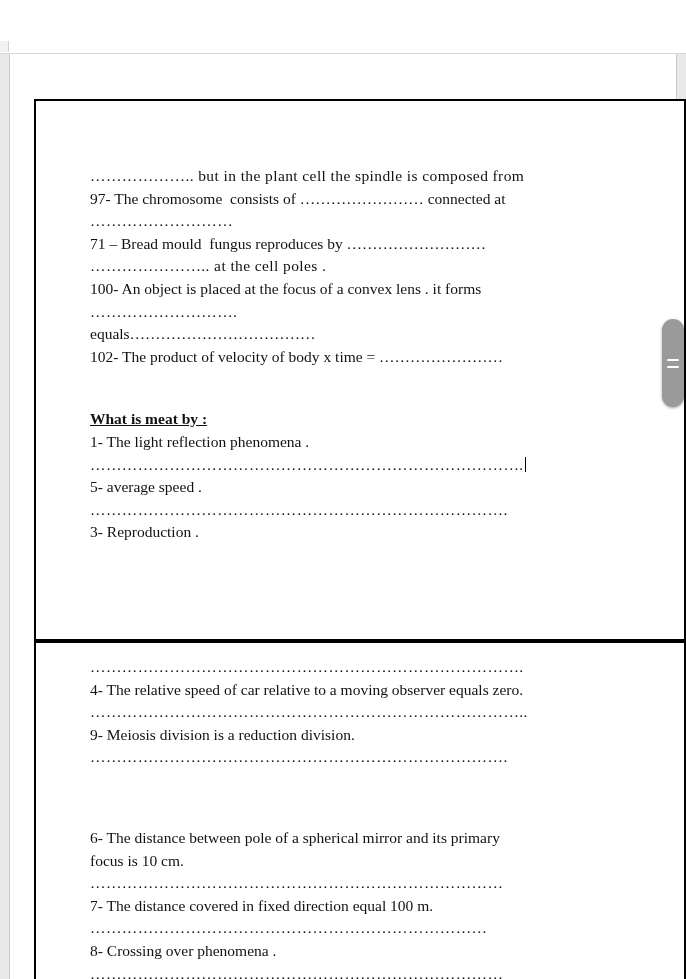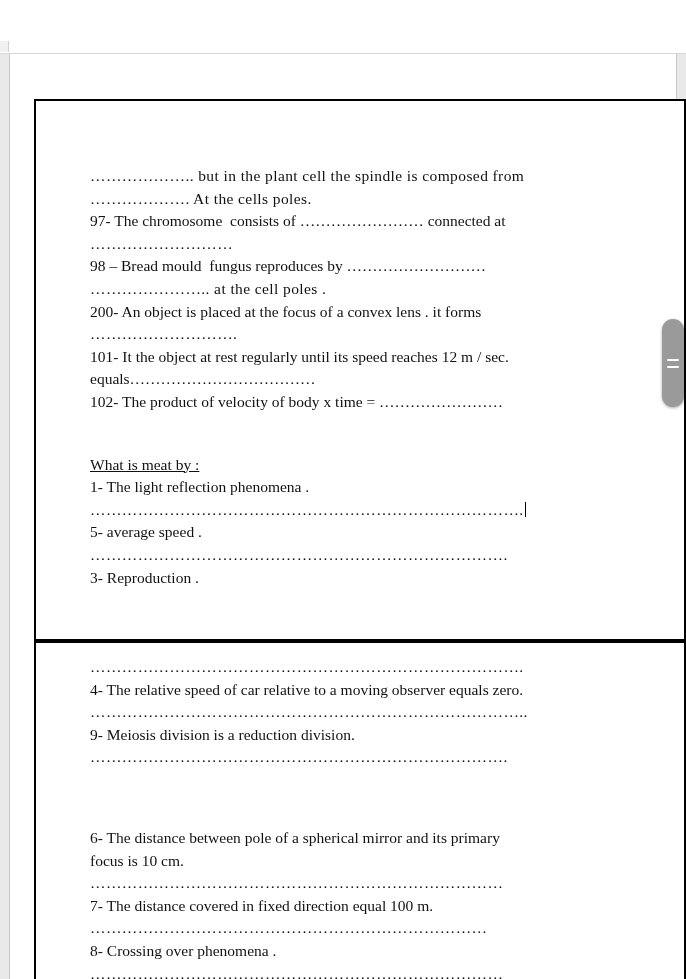--- a/index.html
+++ b/index.html
@@ -97,21 +97,21 @@
   .line {
     white-space: pre-wrap;
     margin: 0;
   }
   .dots {
     letter-spacing: 0.4px;
   }
   .spacer-med { height: 40px; }
   .spacer-large { height: 58px; }
   .heading-underline {
-    font-weight: normal;
+    font-weight: bold;
     text-decoration: underline;
     display: inline-block;
   }
   .caret {
     display: inline-block;
     width: 1px;
     height: 15px;
     background: #000000;
     vertical-align: -2px;
     margin-left: 1px;
@@ -157,28 +157,26 @@
   </div>
 
   <div class="doc-canvas">
 
     <div class="canvas-left-gutter"></div>
     <div class="canvas-right-gutter"></div>
 
     <div class="page page-one">
       <div class="page-body">
         <p class="line dots">……………….. but in the plant cell the spindle is composed from</p>
-        <p class="line dots">………………. At the cells poles.</p>
         <p class="line">97- The chromosome  consists of …………………… connected at</p>
         <p class="line dots">………………………</p>
-        <p class="line">98 – Bread mould  fungus reproduces by ………………………</p>
+        <p class="line">71 – Bread mould  fungus reproduces by ………………………</p>
         <p class="line dots">………………….. at the cell poles .</p>
-        <p class="line">200- An object is placed at the focus of a convex lens . it forms</p>
+        <p class="line">100- An object is placed at the focus of a convex lens . it forms</p>
         <p class="line dots">……………………….</p>
-        <p class="line">101- It the object at rest regularly until its speed reaches 12 m / sec.</p>
         <p class="line">equals………………………………</p>
         <p class="line">102- The product of velocity of body x time = ……………………</p>
 
         <div class="spacer-med"></div>
 
         <p class="line"><span class="heading-underline">What is meat by :</span></p>
 
         <p class="line">1- The light reflection phenomena .</p>
         <p class="line dots"><span>……………………………………………………………………….</span><span class="caret"></span></p>
         <p class="line">5- average speed .</p>

